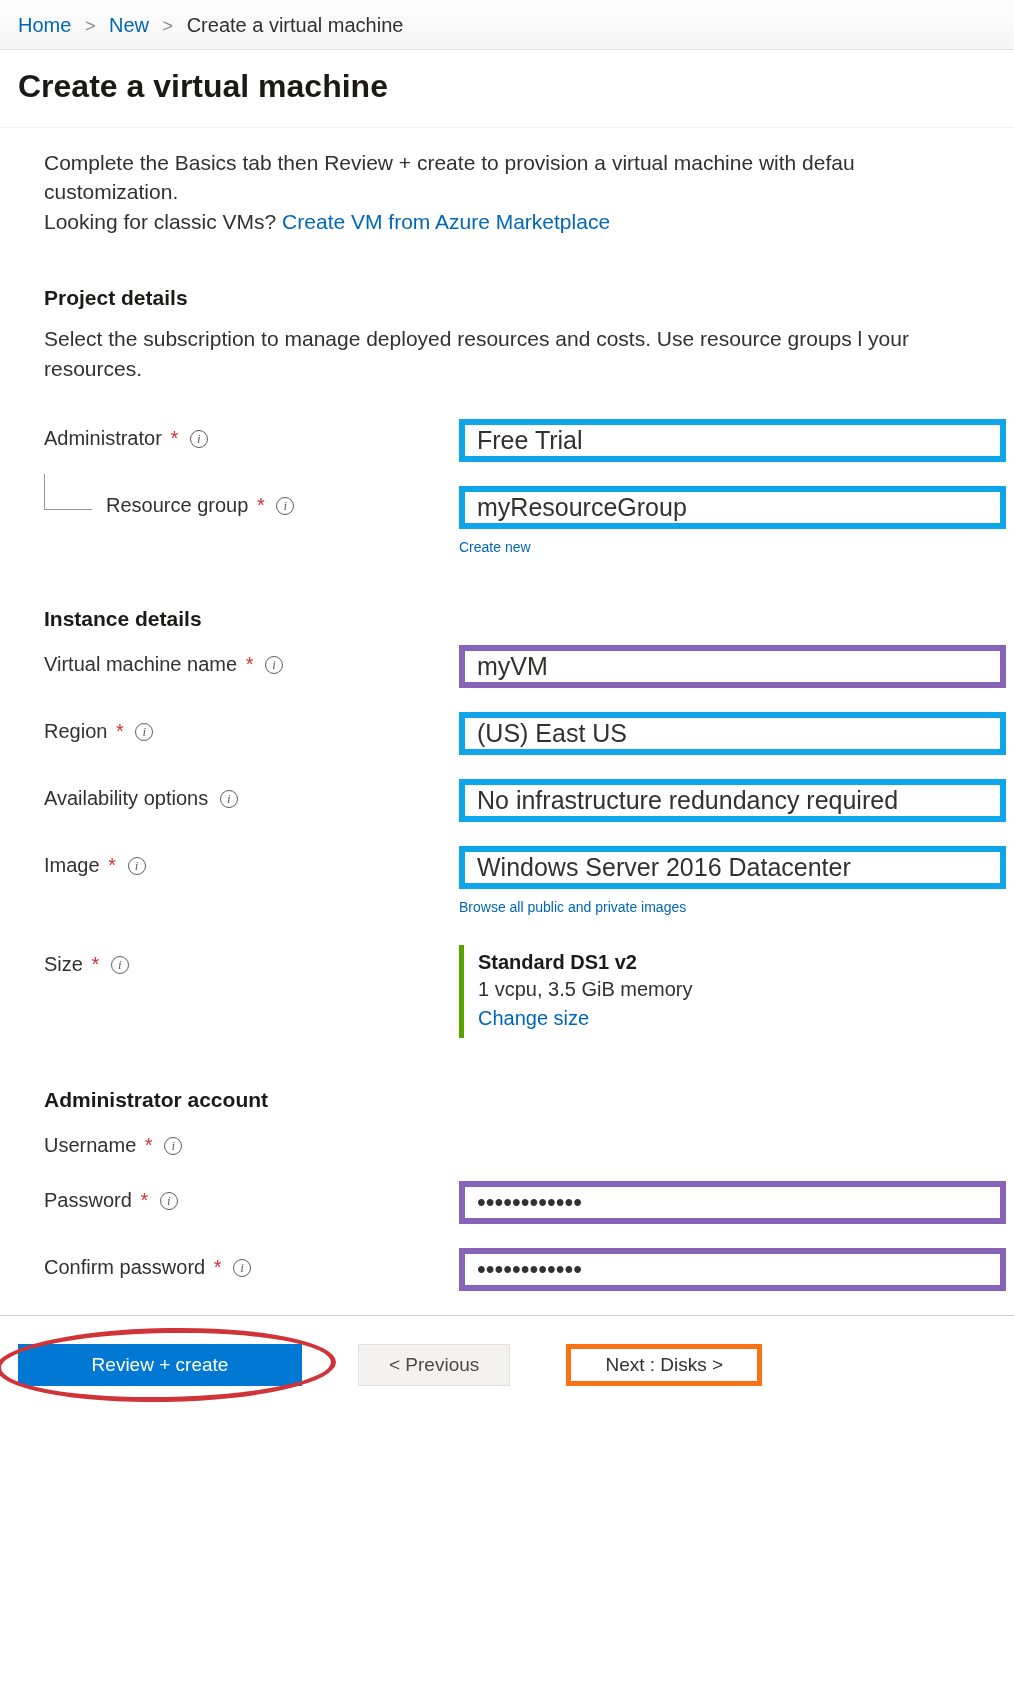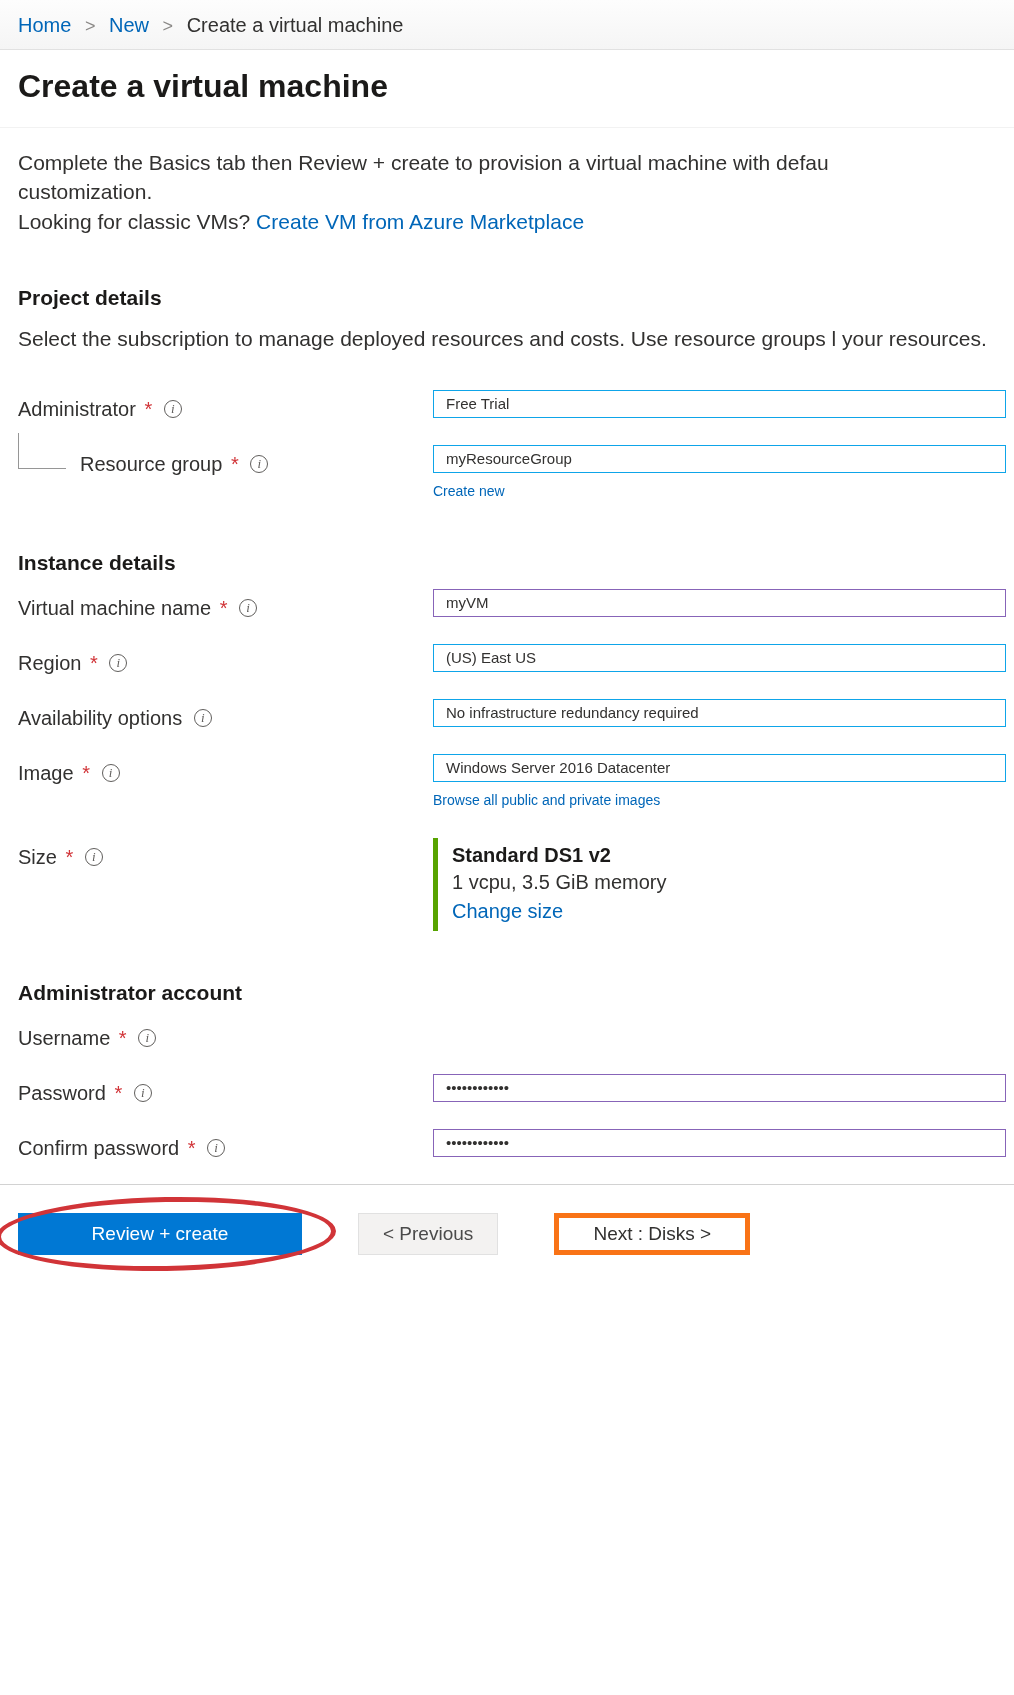--- a/index.html
+++ b/index.html
@@ -33,20 +33,21 @@
       padding: 18px 18px 22px 18px;
       border-bottom: 1px solid #f2f2f2;
     }
     .page-title {
       font-size: 32px;
       font-weight: 600;
       color: #1b1a19;
     }
     .content {
       padding: 0 8px 0 18px;
+      margin-left: 26px;
     }
     .intro {
       padding-top: 20px;
       font-size: 21px;
       line-height: 1.4;
       color: #323130;
     }
     .intro a {
       color: #0066b8;
       text-decoration: none;
@@ -108,25 +109,25 @@
       margin-left: 6px;
       position: relative;
       top: -1px;
     }
     .form-field-col {
       flex: 1;
       min-width: 0;
     }
     .field-input {
       width: 100%;
-      height: 28px;
+      height: 43px;
       padding: 0 12px;
-      font-size: 15px;
+      font-size: 25px;
       font-family: inherit;
-      border: 1px solid #0ea5e9;
+      border: 6px solid #0ea5e9;
       background: #fff;
       color: #323130;
     }
     .field-input.purple { border-color: #8764b8; }
     .field-link {
       display: inline-block;
       margin-top: 10px;
       color: #0066b8;
       font-size: 14px;
       text-decoration: none;
@@ -156,21 +157,21 @@
       border-top: 1px solid #d2d2d2;
       padding: 28px 18px 30px 18px;
       display: flex;
       align-items: center;
       gap: 56px;
       margin-top: 24px;
       position: relative;
     }
     .btn {
       height: 42px;
-      padding: 0 24px;
+      padding: 0 30px;
       font-size: 19px;
       font-family: inherit;
       cursor: pointer;
       display: inline-flex;
       align-items: center;
       justify-content: center;
     }
     .btn-primary {
       background: #0078d4;
       color: #fff;

